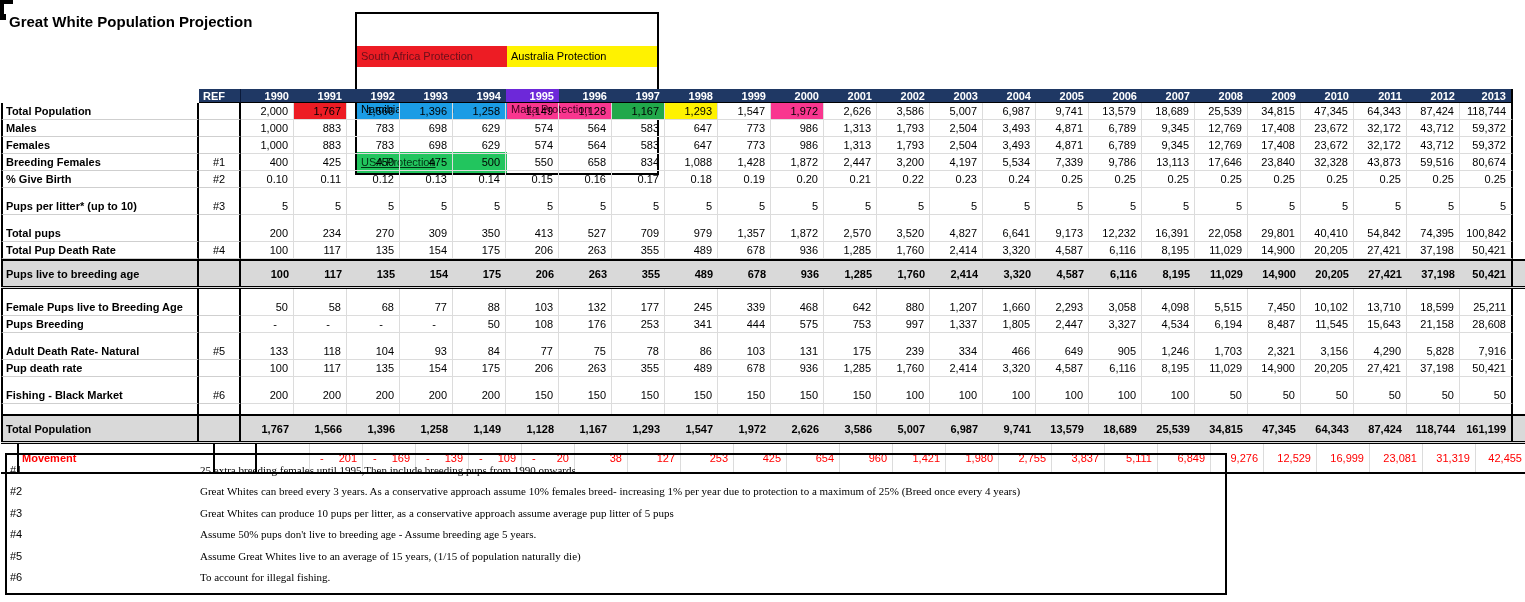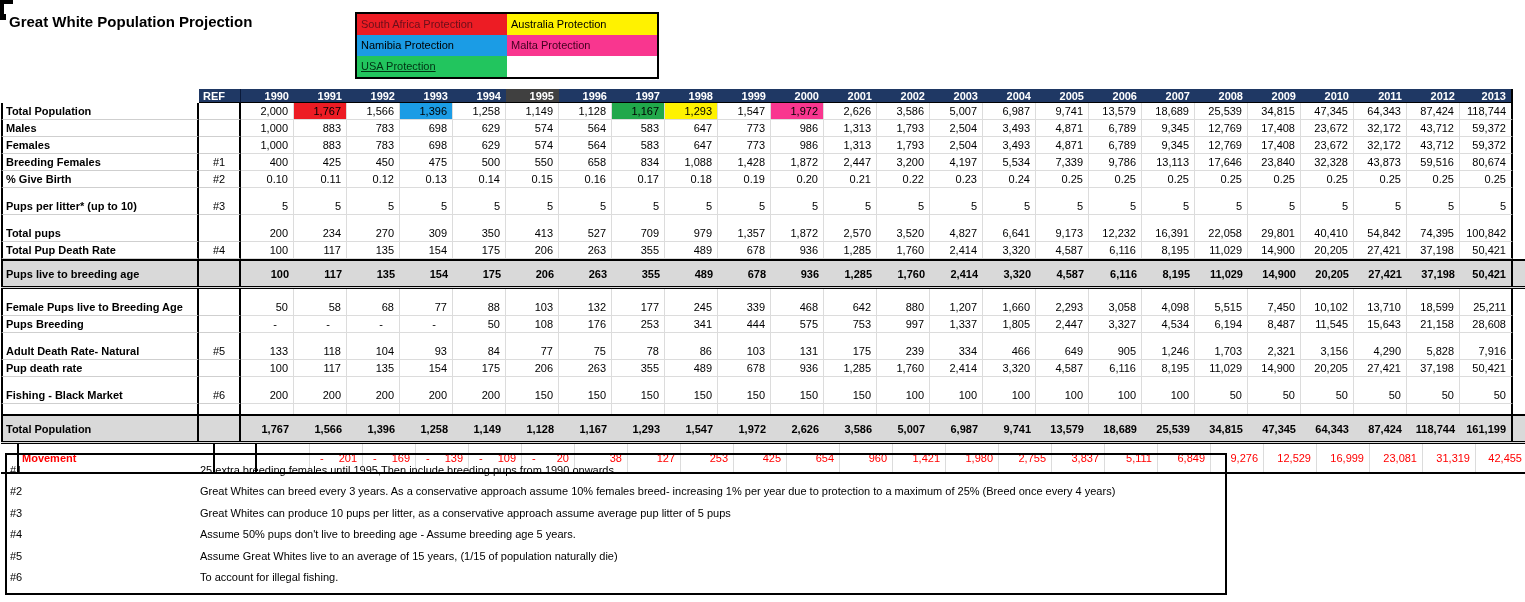--- a/index.html
+++ b/index.html
@@ -12,21 +12,21 @@
   
   .corner-glyph { position:absolute; left:0; top:0; width:13px; height:20px;
     border-left:4px solid #000; border-top:4px solid #000; }
   .corner-glyph::after { content:""; position:absolute; left:-4px; top:10px; width:6px; height:6px; background:#000; }
 
   .title { position:absolute; left:9px; top:13px; font-size:15px; font-weight:bold; letter-spacing:0; }
 
   
   .legend { position:absolute; left:355px; top:12px; border:2px solid #000;
     display:grid; grid-template-columns:150px 150px; }
-  .legend-cell { height:21px; line-height:21px; font-size:11px; padding-left:4px; overflow:hidden; white-space:nowrap; }
+  .legend-cell { height:21px; line-height:21px; font-size:11px; padding-left:4px; overflow:hidden; white-space:nowrap;margin-top:32px; }
 
   
   .sheet { position:absolute; left:1px; top:89px; }
   .row { display:grid; grid-template-columns:198px 42px repeat(24, 53px); }
   .h-header { height:14px; }
   .h-data   { height:17px; }
   .h-spacer { height:10px; }
   .h-band   { height:30px; }
 
   .cell { font-size:11px; overflow:hidden; white-space:nowrap; display:flex; align-items:center; }
@@ -53,21 +53,21 @@
 
   .row.movement { border-bottom:2px solid #000; }
   .row.movement .cell { border-bottom:none; }
   .row.movement .c-label { font-weight:bold; }
 
   
   .notes { position:absolute; left:5px; top:453px; width:1222px; height:142px;
     border:2px solid #000; display:flex; flex-direction:column; justify-content:space-evenly; }
   .note-row { display:flex; font-size:11px; line-height:13px; }
   .note-ref { width:193px; padding-left:3px; flex:none; }
-  .note-text { flex:1; padding-right:6px; }
+  .note-text { flex:1; padding-right:6px;font-family:Liberation Serif, serif; }
 </style>
 </head>
 <body>
 
 <div class="page">
   <div class="corner-glyph"></div>
   <div class="title">Great White Population Projection</div>
   <div class="legend" id="legend">
       <div class="legend-cell" style="background: rgb(237, 28, 36); color: rgb(107, 15, 26);">South Africa Protection</div>
       <div class="legend-cell" style="background: rgb(255, 242, 0); color: rgb(0, 0, 0);">Australia Protection</div>
@@ -78,21 +78,21 @@
     </div>
   <div class="sheet" id="sheet">
       <div class="row header h-header">
         <div class="cell c-blank"></div>
         <div class="cell c-ref" style="background: rgb(31, 56, 100);">REF</div>
         <div class="cell c-val" style="background: rgb(31, 56, 100);">1990</div>
         <div class="cell c-val" style="background: rgb(31, 56, 100);">1991</div>
         <div class="cell c-val" style="background: rgb(31, 56, 100);">1992</div>
         <div class="cell c-val" style="background: rgb(31, 56, 100);">1993</div>
         <div class="cell c-val" style="background: rgb(31, 56, 100);">1994</div>
-        <div class="cell c-val" style="background: #404040;">1995</div>
+        <div class="cell c-val" style="background: #6d28d9;">1995</div>
         <div class="cell c-val" style="background: rgb(31, 56, 100);">1996</div>
         <div class="cell c-val" style="background: rgb(31, 56, 100);">1997</div>
         <div class="cell c-val" style="background: rgb(31, 56, 100);">1998</div>
         <div class="cell c-val" style="background: rgb(31, 56, 100);">1999</div>
         <div class="cell c-val" style="background: rgb(31, 56, 100);">2000</div>
         <div class="cell c-val" style="background: rgb(31, 56, 100);">2001</div>
         <div class="cell c-val" style="background: rgb(31, 56, 100);">2002</div>
         <div class="cell c-val" style="background: rgb(31, 56, 100);">2003</div>
         <div class="cell c-val" style="background: rgb(31, 56, 100);">2004</div>
         <div class="cell c-val" style="background: rgb(31, 56, 100);">2005</div>

